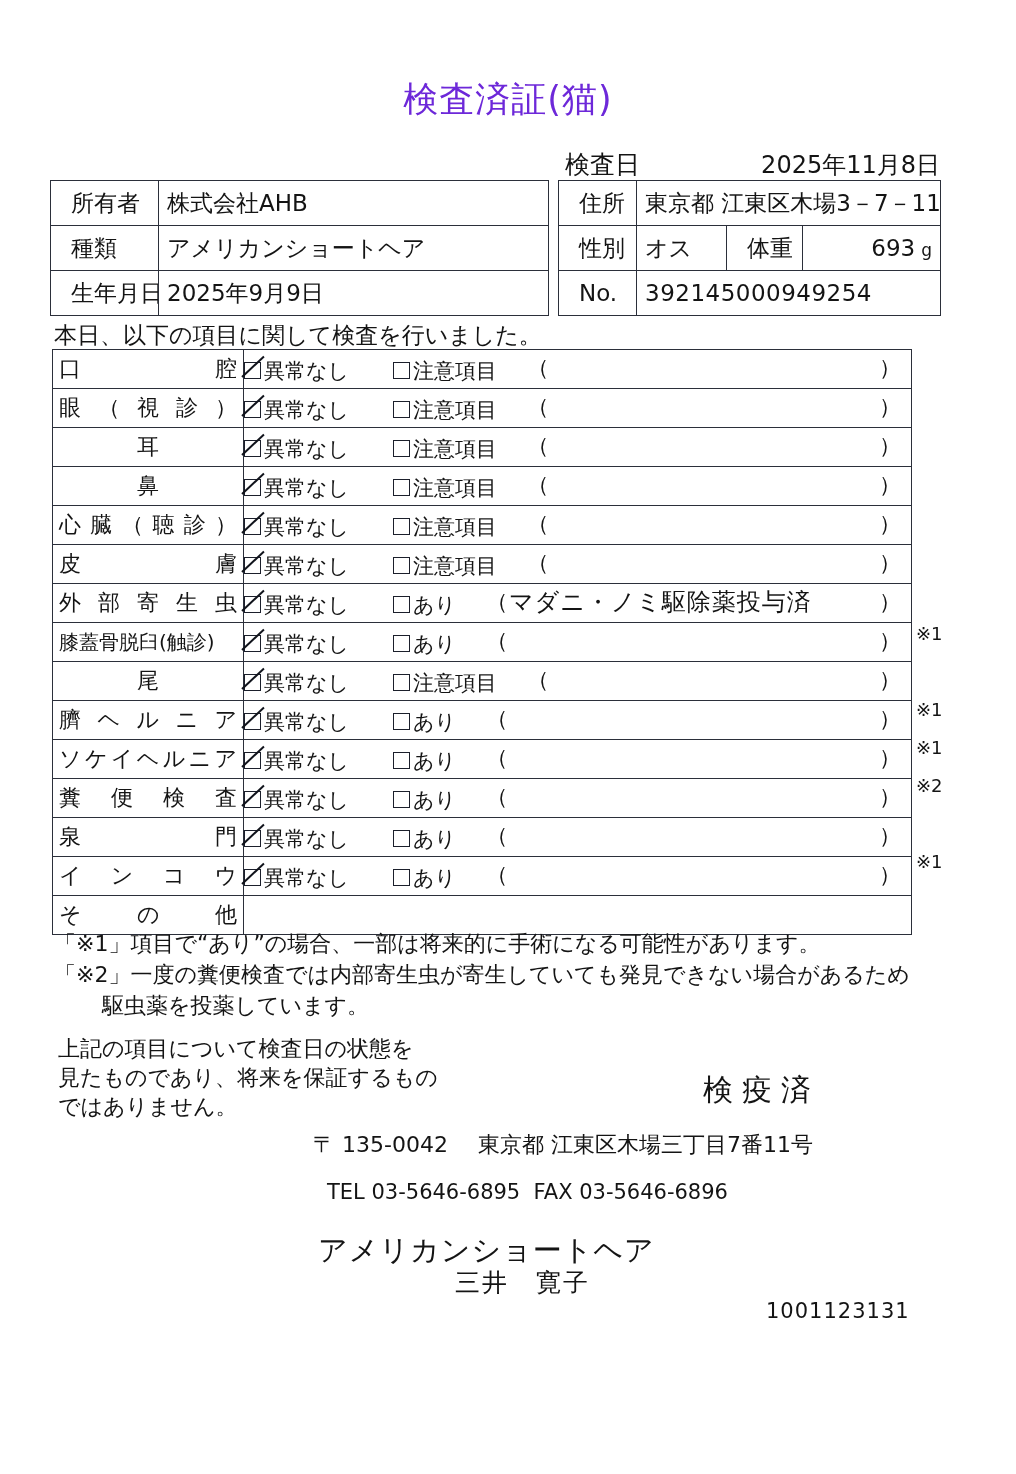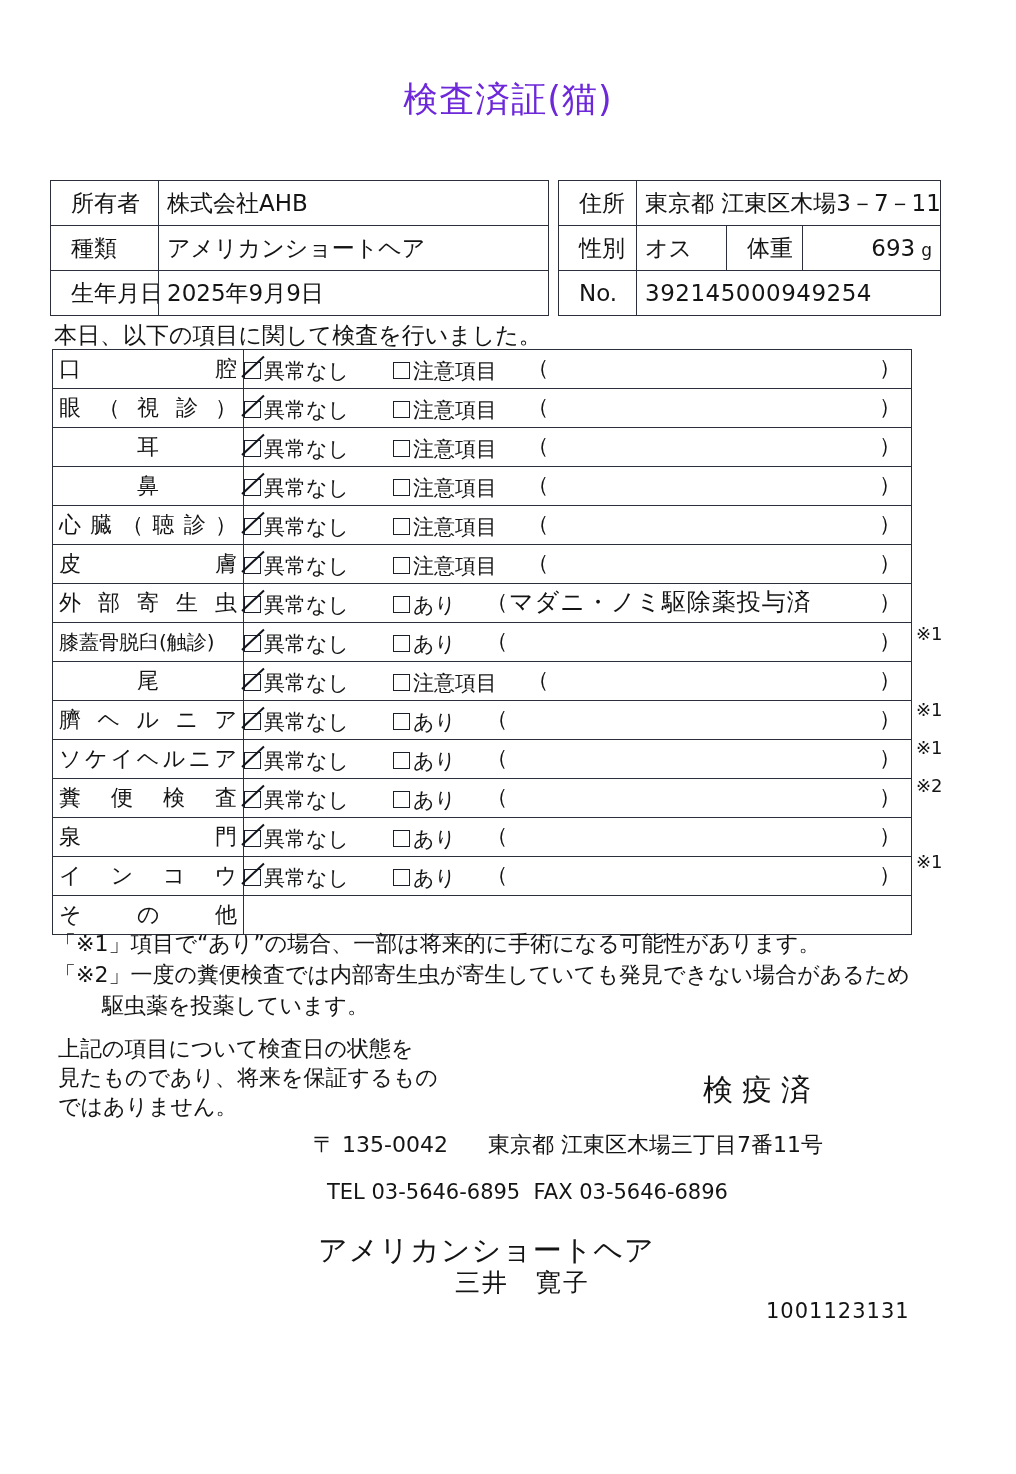--- a/index.html
+++ b/index.html
@@ -241,21 +241,21 @@
   }
 
   
   .clinic-address {
     position: absolute;
     left: 313px;
     top: 1130px;
     font-size: 22px;
     white-space: nowrap;
   }
-  .clinic-postal { margin-right: 40px; }
+  .clinic-postal { margin-right: 30px; }
   .clinic-tel {
     position: absolute;
     left: 327px;
     top: 1180px;
     font-size: 21px;
     white-space: nowrap;
   }
   .clinic-name {
     position: absolute;
     left: 318px;
@@ -280,20 +280,24 @@
     letter-spacing: 1px;
   }
 </style>
 </head>
 <body>
 
 <div class="page">
 
   <div class="doc-title">検査済証(猫)</div>
 
+  <div class="exam-date-row">
+    <span class="exam-date-label">検査日</span>
+    <span class="exam-date-value">2025年11月8日</span>
+  </div>
 
   <table class="info-table">
     <colgroup>
       <col style="width:108px">
         <col style="width:390px">
         <col style="width:10px">
       <col style="width:78px">
         <col style="width:90px">
         <col style="width:76px">
         <col style="width:138px">

